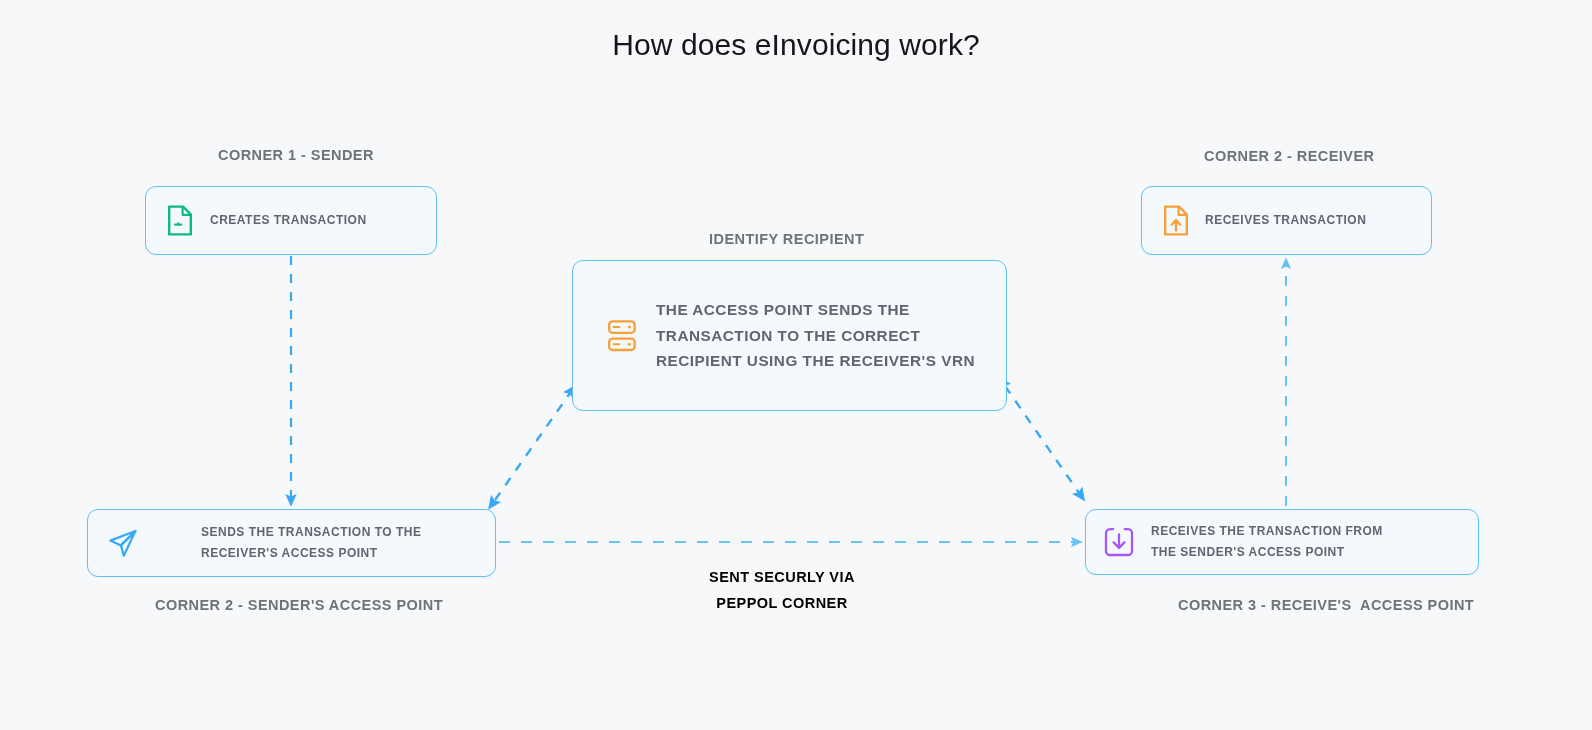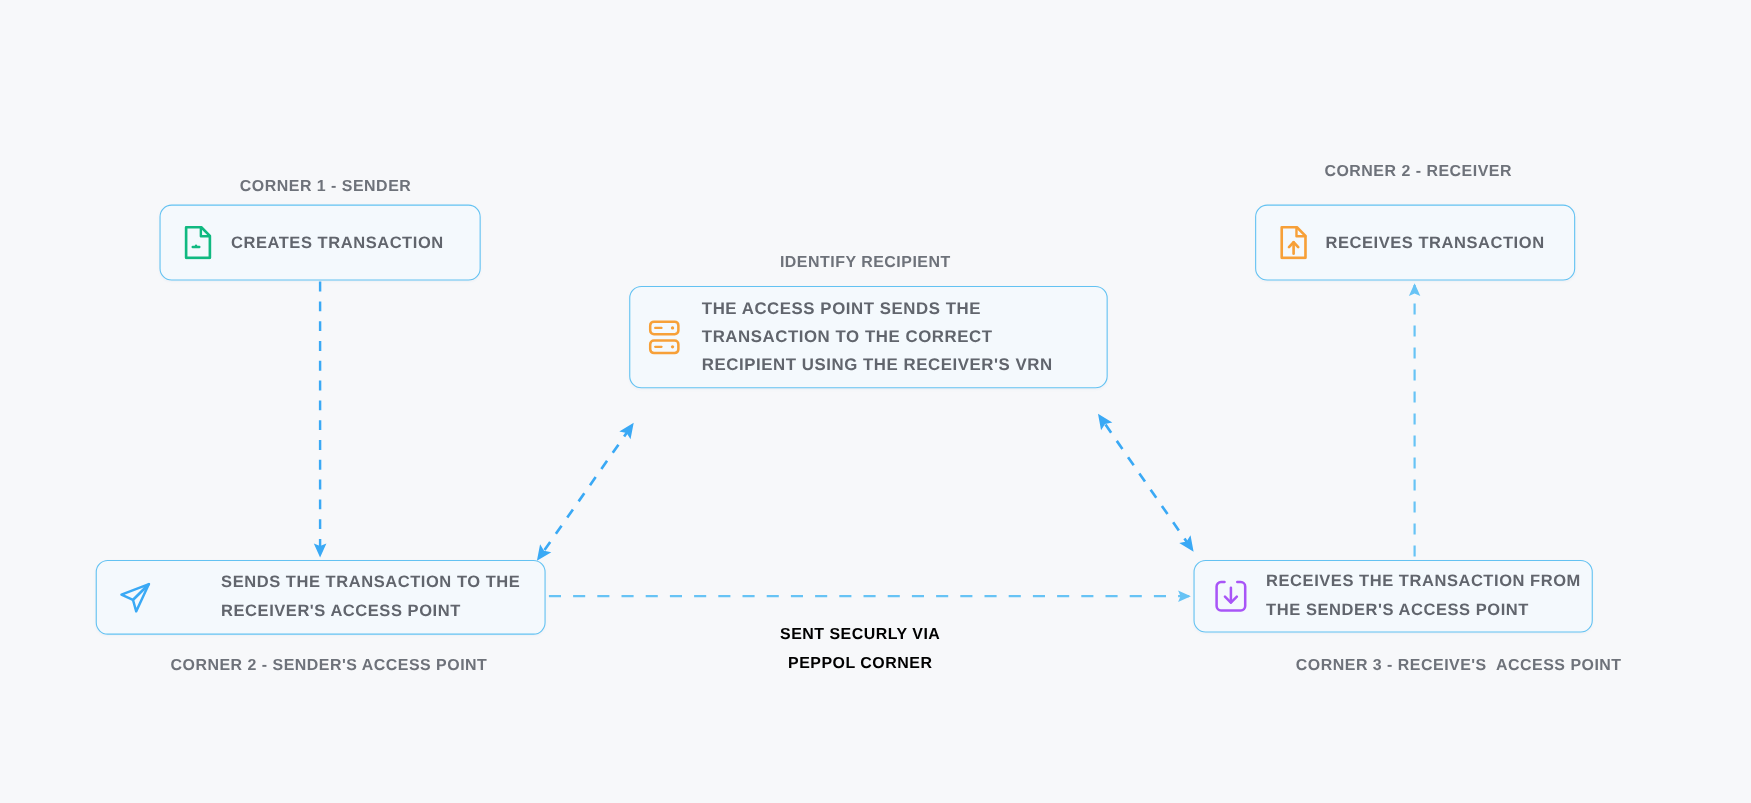--- a/index.html
+++ b/index.html
@@ -61,49 +61,49 @@
     align-items: center;
     box-shadow: 0 1px 2px rgba(90,140,180,0.05);
   }
   .node .ico {
     flex: 0 0 auto;
     display: flex;
     align-items: center;
     justify-content: center;
   }
   .node .txt {
-    font-size: 15px;
+    font-size: 12px;
     font-weight: 600;
     color: #61656d;
     letter-spacing: 0.5px;
     line-height: 1.72;
     white-space: pre-line;
   }
 
   
   #node-sender   { left: 145px; top: 186px; width: 292px; height: 69px; padding-left: 20px; }
   #node-sender .ico { margin-right: 16px; }
 
   #node-receiver { left: 1141px; top: 186px; width: 291px; height: 69px; padding-left: 20px; }
   #node-receiver .ico { margin-right: 15px; }
 
-  #node-access   { left: 572px; top: 260px; width: 435px; height: 93px; padding-left: 16px; }
+  #node-access   { left: 572px; top: 260px; width: 435px; height: 151px; padding-left: 34px; }
   #node-access .ico { margin-right: 19px; }
   #node-access .txt { line-height: 1.68; font-size: 15.3px; }
 
   #node-sender-ap { left: 87px; top: 509px; width: 409px; height: 68px; padding-left: 18px; gap: 44px; }
   #node-sender-ap .ico { margin-right: 17px; }
   #node-sender-ap .txt { line-height: 1.72; }
 
-  #node-recv-ap  { left: 1085px; top: 509px; width: 363px; height: 66px; padding-left: 17px; }
+  #node-recv-ap  { left: 1085px; top: 509px; width: 394px; height: 66px; padding-left: 17px; }
   #node-recv-ap .ico { margin-right: 16px; }
   #node-recv-ap .txt { line-height: 1.72; }
 
   
-  #lbl-c1 { left: 218px; top: 162px; }
+  #lbl-c1 { left: 218px; top: 147px; }
   #lbl-c4 { left: 1204px; top: 148px; }
   #lbl-identify { left: 709px; top: 231px; }
   #lbl-c2 { left: 155px; top: 597px; }
   #lbl-c3 { left: 1143px; top: 597px; margin-left: 35px; }
 
   .mid-note {
     position: absolute;
     left: 620px;
     top: 565px;
     width: 324px;
@@ -114,20 +114,21 @@
     letter-spacing: 0.45px;
     line-height: 1.78;
   }
   .mid-note span { display: block; }
 </style>
 </head>
 <body>
 
 <div id="canvas">
 
+  <div class="page-title">How does eInvoicing work?</div>
 
   <svg id="arrows" viewBox="0 0 1592 730" xmlns="http://www.w3.org/2000/svg">
     <defs>
       <marker id="ah" markerWidth="7" markerHeight="7" refX="5.4" refY="3.1" orient="auto" markerUnits="strokeWidth">
         <path d="M0.4,0.5 L6.2,3.1 L0.4,5.7 L1.5,3.1 Z" fill="#3aa9f5"></path>
       </marker>
       <marker id="ah-start" markerWidth="7" markerHeight="7" refX="1.2" refY="3.1" orient="auto-start-reverse" markerUnits="strokeWidth">
         <path d="M0.4,0.5 L6.2,3.1 L0.4,5.7 L1.5,3.1 Z" fill="#3aa9f5"></path>
       </marker>
       <marker id="ah-l" markerWidth="7" markerHeight="7" refX="5.4" refY="3.1" orient="auto" markerUnits="strokeWidth">

